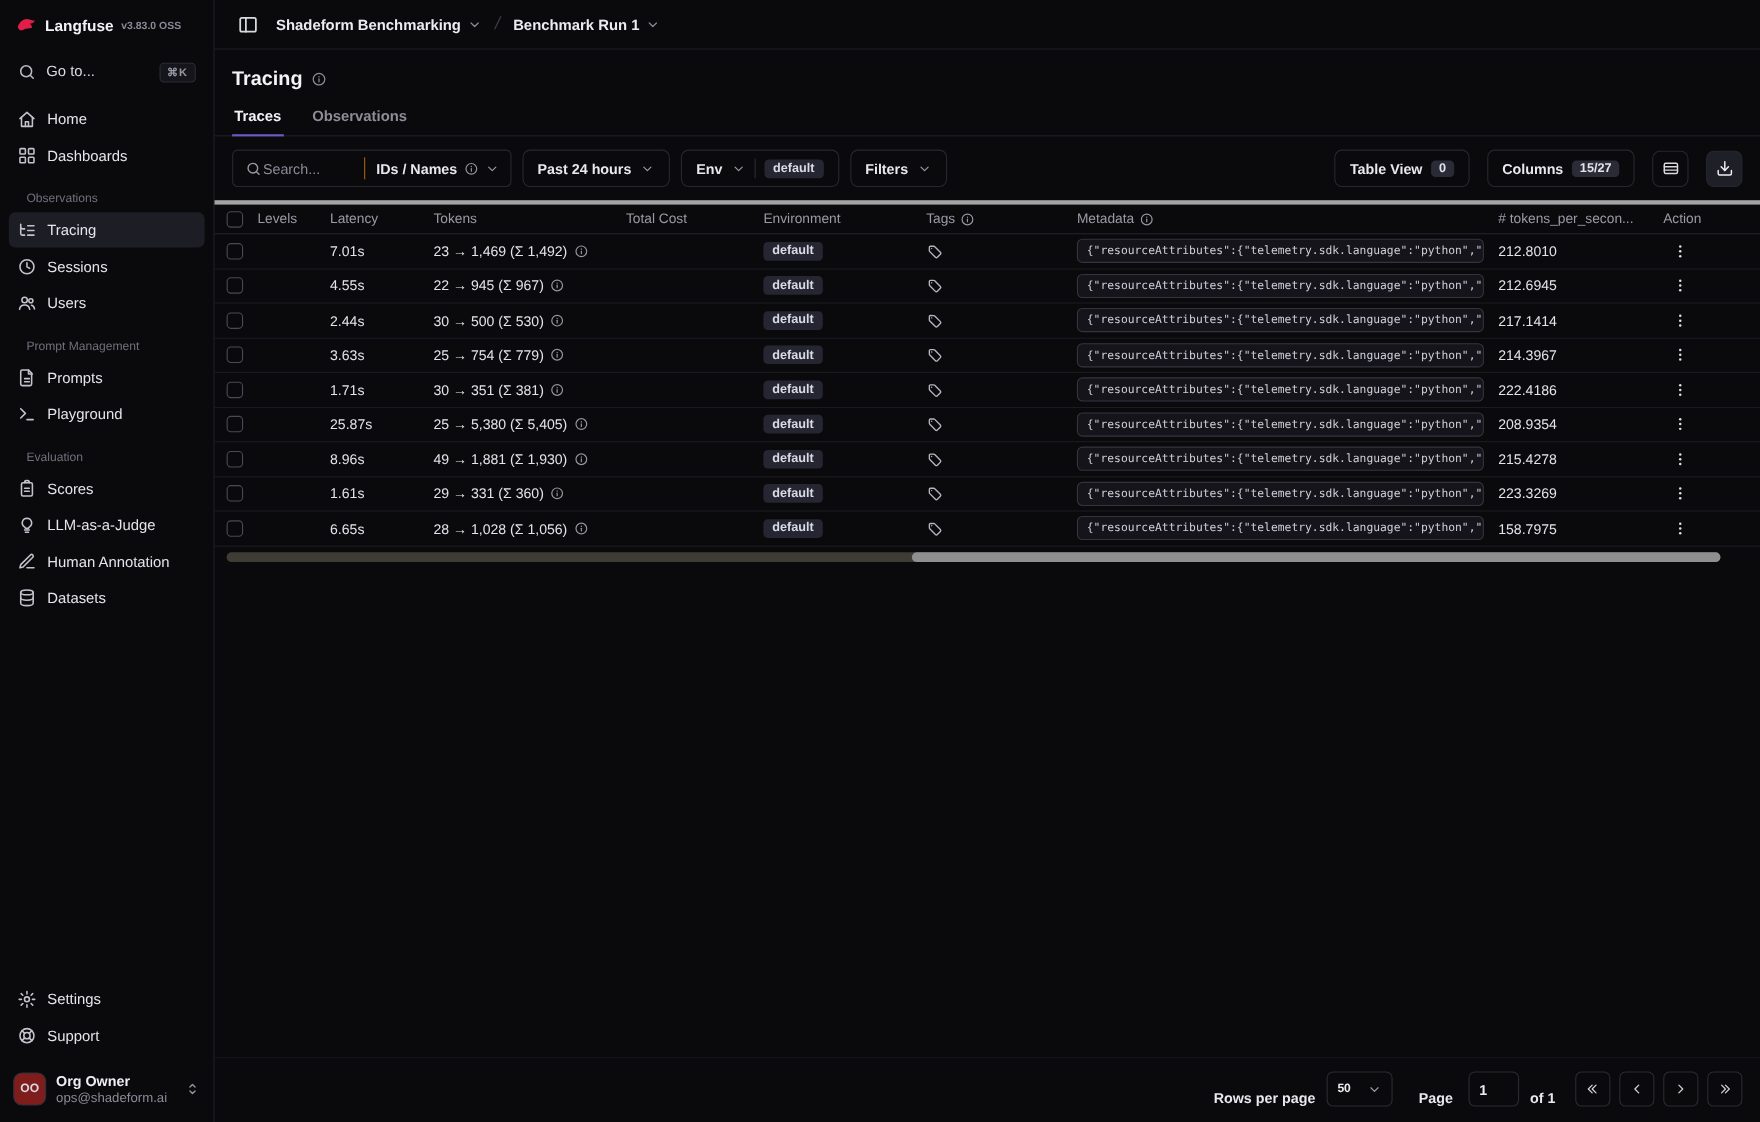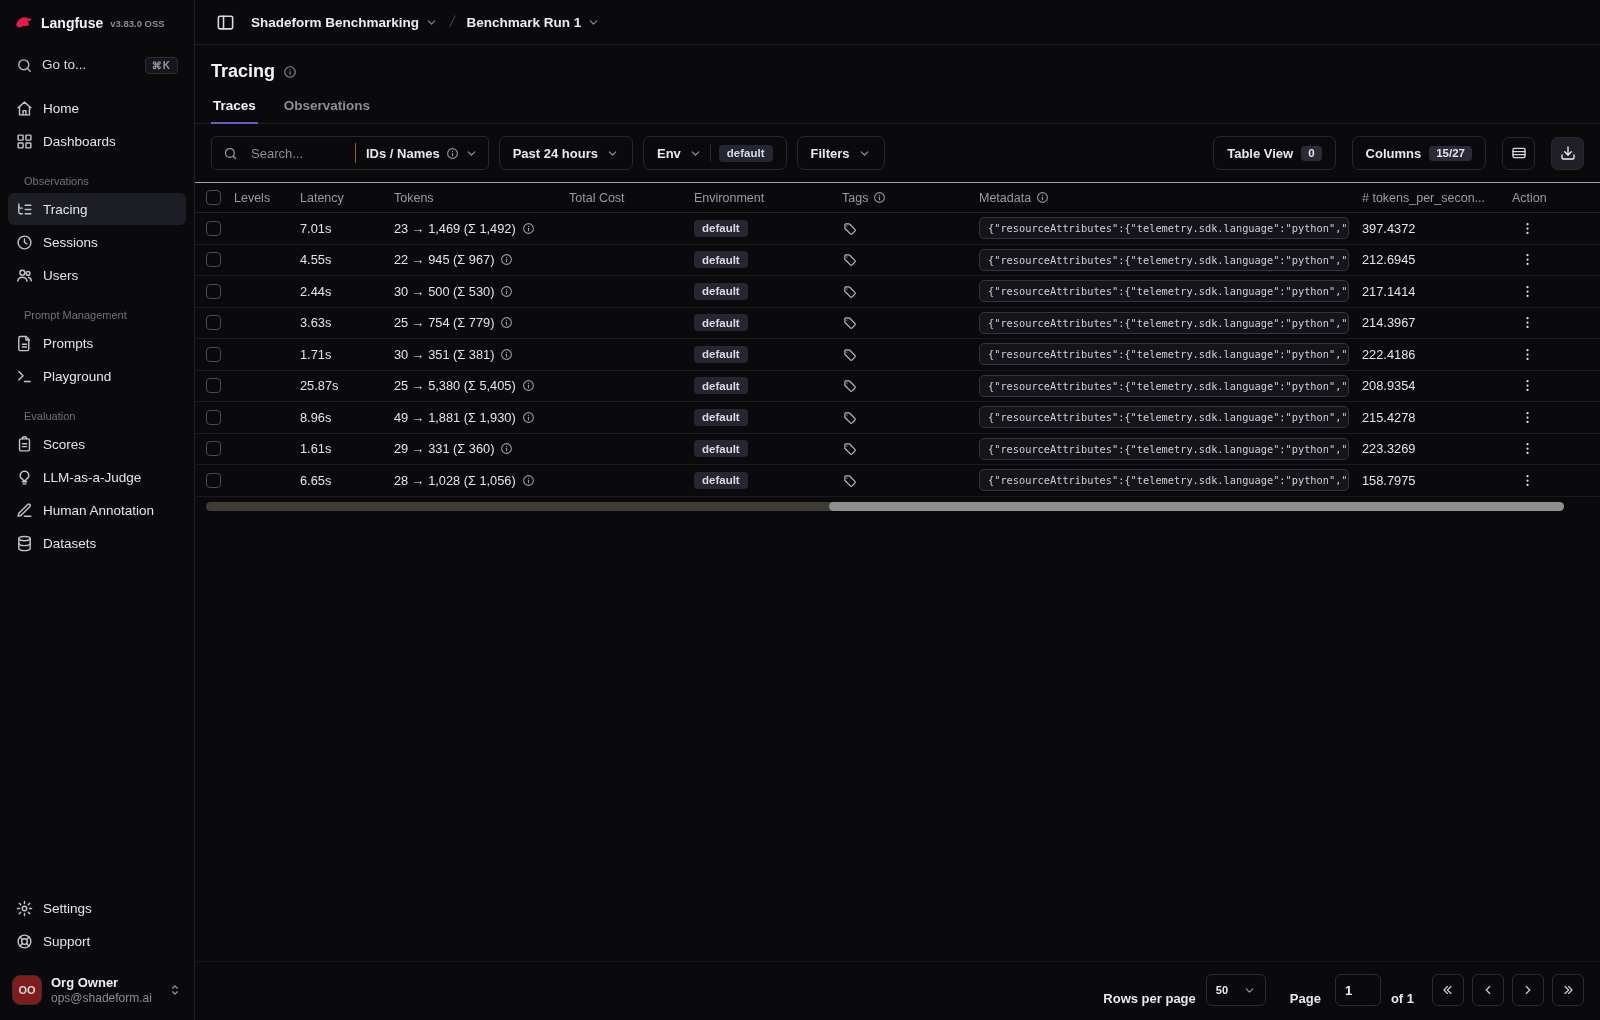--- a/index.html
+++ b/index.html
@@ -52,38 +52,38 @@
   .page-head { padding:16px 16px 0; display:flex; align-items:center; gap:8px; }
   .page-title { font-size:18px; font-weight:700; color:#f4f4f8; }
   .info-ic { width:14px; height:14px; color:#8b8b97; }
   .info-ic-sm { width:13px; height:13px; color:#96969f; }
   .tabs { display:flex; gap:24px; padding:0 16px; margin-top:8px; border-bottom:1px solid #1f1f27; }
   .tab { padding:8px 2px 9px; font-size:13.5px; font-weight:600; color:#8d8d99; cursor:pointer; border-bottom:2px solid transparent; margin-bottom:-1px; }
   .tab.active { color:#f3f3f7; border-bottom-color:#6d59c0; }
 
   
   .toolbar { display:flex; align-items:center; gap:10px; padding:12px 16px; }
-  .search-combo { display:flex; align-items:center; height:34px; border:1px solid #27272f; border-radius:5px; padding:0 10px; gap:12px; }
+  .search-combo { display:flex; align-items:center; height:34px; border:1px solid #27272f; border-radius:5px; padding:0 10px; gap:0; }
   .search-combo .nicon { width:15px; height:15px; color:#9a9aa6; }
   .search-input { background:transparent; border:none; outline:none; color:#ececf2; font-size:13px; width:92px; font-family:inherit; }
   .search-input::placeholder { color:#8b8b97; }
   .combo-mode { display:flex; align-items:center; gap:6px; font-size:13px; font-weight:600; color:#e8e8ee; padding-left:10px; border-left:1px solid #a16207; cursor:pointer; height:20px; }
   .chev { width:13px; height:13px; color:#9a9aa6; }
   .btn { height:34px; display:inline-flex; align-items:center; gap:8px; padding:0 13px; border:1px solid #27272f; border-radius:7px; font-size:13px; font-weight:600; color:#e8e8ee; background:transparent; cursor:pointer; font-family:inherit; }
   .vdiv { width:1px; height:18px; background:#2a2a33; }
   .badge { background:#262633; color:#d9dae6; border-radius:4px; padding:2.5px 8px; font-size:11.5px; font-weight:600; }
   .count-badge { background:#2b2b38; color:#e3e3ec; border-radius:4px; padding:1.5px 7px; font-size:11.5px; font-weight:600; }
   .toolbar-right { margin-left:auto; display:flex; align-items:center; gap:16px; }
   .sq-btn { width:33px; height:33px; border:1px solid #27272f; border-radius:7px; background:transparent; }
   .sq-btn .ic { width:16px; height:16px; }
   .sq-btn.dl { background:#1f1f27; color:#f0f0f5; }
 
   
   .tgrid { display:grid; grid-template-columns:28px 66px 94px 175px 125px 148px 137px 383px 150px 1fr; align-items:center; padding-left:11px; }
-  .thead { height:31px; border-top:1px solid #a3a3a3; border-bottom:1px solid #23232c; color:#9a9aa6; font-size:12.5px; font-weight:500; }
+  .thead { height:31px; border-top:4px solid #a3a3a3; border-bottom:1px solid #23232c; color:#9a9aa6; font-size:12.5px; font-weight:500; }
   .th { display:flex; align-items:center; gap:5px; }
   .trow { height:31.5px; border-bottom:1px solid #1a1a22; font-size:12.8px; color:#e3e3ea; }
   .cell { display:flex; align-items:center; gap:6px; min-width:0; }
   .cb { width:15px; height:15px; border:1.5px solid #4a4a56; border-radius:4px; cursor:pointer; background:transparent; }
   .tag-ic { width:15px; height:15px; color:#b5b5c0; cursor:pointer; }
   .meta-pill { display:flex; align-items:center; height:22px; max-width:370px; border:1px solid #34343f; background:#14141a; border-radius:5px; padding:0 8px; font-family:"DejaVu Sans Mono", monospace; font-size:10.3px; color:#cfcfda; white-space:nowrap; overflow:hidden; cursor:pointer; }
   .kebab { width:26px; height:26px; color:#e0e0e8; margin-left:2px; }
   .kebab .ic { width:15px; height:15px; }
   .tps { font-weight:500; }
 
@@ -478,21 +478,21 @@
             <span class="ic tag-ic">
                 <svg viewBox="0 0 24 24">
                   <path d="M20.6 13.4l-8.2-8.2A2 2 0 0 0 11 4.6H6A1.4 1.4 0 0 0 4.6 6v5c0 .5.2 1 .6 1.4l8.2 8.2a2 2 0 0 0 2.8 0l4.4-4.4a2 2 0 0 0 0-2.8z"></path>
                   <circle cx="8" cy="8" r="1" fill="currentColor" stroke="none"></circle>
                 </svg>
               </span>
           </span>
           <span class="cell">
             <span class="meta-pill">{"resourceAttributes":{"telemetry.sdk.language":"python","telemetry...</span>
           </span>
-          <span class="cell tps">397.4372</span>
+          <span class="cell tps">212.8010</span>
           <span class="cell">
             <button class="icon-btn kebab">
               <span class="ic">
                   <svg viewBox="0 0 24 24">
                     <circle cx="12" cy="5" r="1.8" fill="currentColor" stroke="none"></circle>
                     <circle cx="12" cy="12" r="1.8" fill="currentColor" stroke="none"></circle>
                     <circle cx="12" cy="19" r="1.8" fill="currentColor" stroke="none"></circle>
                   </svg>
                 </span>
             </button>

